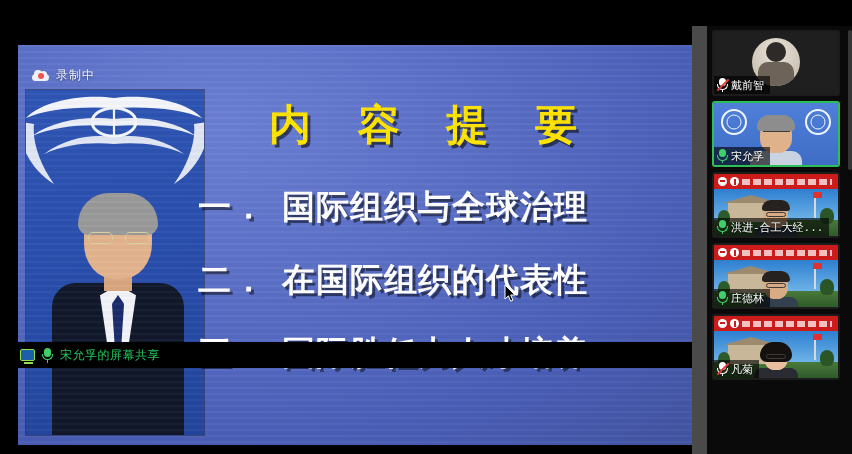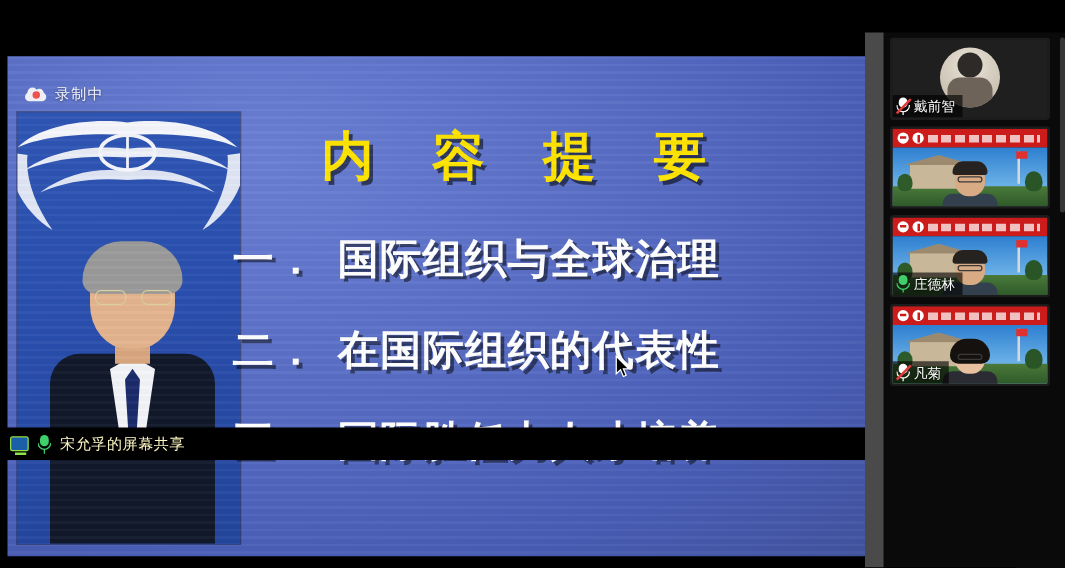--- a/index.html
+++ b/index.html
@@ -29,21 +29,21 @@
   .win-btn {
     width: 30px; display: flex; align-items: center; justify-content: center;
     color: #4a4a4a; font-size: 11px; cursor: default;
   }
   .glyph-min { display:block; width: 10px; height: 1px; background: #4a4a4a; }
   .glyph-max { display:block; width: 9px; height: 9px; border: 1px solid #4a4a4a; }
   .glyph-close { font-size: 13px; line-height: 1; }
 
   
   .stage {
-    position: absolute; left: 0; top: 26px; width: 692px; height: 342px;
+    position: absolute; left: 12px; top: 26px; width: 692px; height: 342px;
     background: #000;
     text-decoration: underline;
   }
   .share-frame {
     position: absolute; left: 6px; top: 19px; width: 686px; height: 400px;
     overflow: hidden;
     background:
       radial-gradient(ellipse at 30% 20%, #6b7fd4 0%, #5a6fc6 38%, #4a5fb8 70%, #41539f 100%);
   }
   
@@ -138,21 +138,21 @@
     background: #1b5fa8; position: relative;
   }
   .screen-ico::after {
     content:""; position:absolute; left:3px; bottom:-4px; width:9px; height:2px; background:#8fe04a;
   }
   .mic-ico { width: 11px; height: 15px; position: relative; }
   .mic-ico .cap { position:absolute; left:2px; top:0; width:7px; height:9px; background:#3fd06a; border-radius:4px; }
   .mic-ico .arc { position:absolute; left:0; top:6px; width:11px; height:6px;
                   border:1.6px solid #3fd06a; border-top:none; border-radius:0 0 8px 8px; }
   .mic-ico .stem { position:absolute; left:4.6px; top:11px; width:1.8px; height:4px; background:#3fd06a; }
-  .sharebar-text { font-size: 12px; color: #fef9c3; letter-spacing: .5px; }
+  .sharebar-text { font-size: 12px; color: #22c55e; letter-spacing: .5px; }
 
   
   .strip {
     position: absolute; left: 692px; top: 26px; width: 160px; height: 428px;
     background: #000;
   }
   .strip-gutter {
     position: absolute; left: 0; top: 0; width: 15px; height: 428px;
     background: #4a4a4a;
   }
@@ -359,20 +359,40 @@
           <span class="tmic off">
             <span class="cap"></span>
               <span class="arc"></span>
               <span class="stem"></span>
               <span class="slash"></span>
           </span>
           <span class="name">戴前智</span>
         </div>
       </div>
 
+      <div class="tile active">
+        <div class="video-un">
+          <span class="logo-l"></span>
+          <span class="logo-r"></span>
+          <span class="face">
+            <span class="b"></span>
+              <span class="h"></span>
+              <span class="hr"></span>
+              <span class="g"></span>
+          </span>
+        </div>
+        <div class="label">
+          <span class="tmic on">
+            <span class="cap"></span>
+              <span class="arc"></span>
+              <span class="stem"></span>
+          </span>
+          <span class="name">宋允孚</span>
+        </div>
+      </div>
 
 
       <div class="tile">
         <div class="video-campus">
           <div class="banner">
             <span class="seal"></span>
               <span class="seal2"></span>
               <span class="txt"></span>
           </div>
           <div class="sky"></div>
@@ -382,20 +402,28 @@
           <div class="tree2"></div>
           <div class="pole"></div>
           <div class="flag"></div>
           <span class="p-m p-w-no">
             <span class="b"></span>
               <span class="h"></span>
               <span class="hr"></span>
               <span class="g"></span>
           </span>
         </div>
+        <div class="label">
+          <span class="tmic on">
+            <span class="cap"></span>
+              <span class="arc"></span>
+              <span class="stem"></span>
+          </span>
+          <span class="name">洪进-合工大经...</span>
+        </div>
       </div>
 
       <div class="tile">
         <div class="video-campus">
           <div class="banner">
             <span class="seal"></span>
               <span class="seal2"></span>
               <span class="txt"></span>
           </div>
           <div class="sky"></div>

